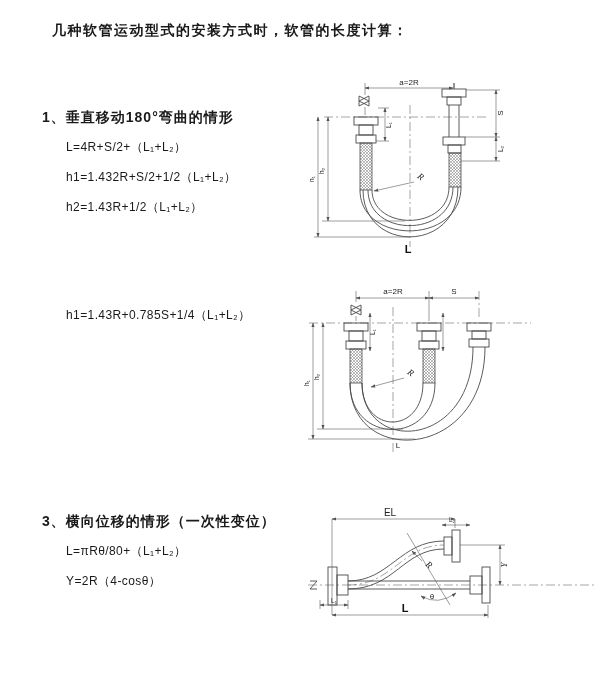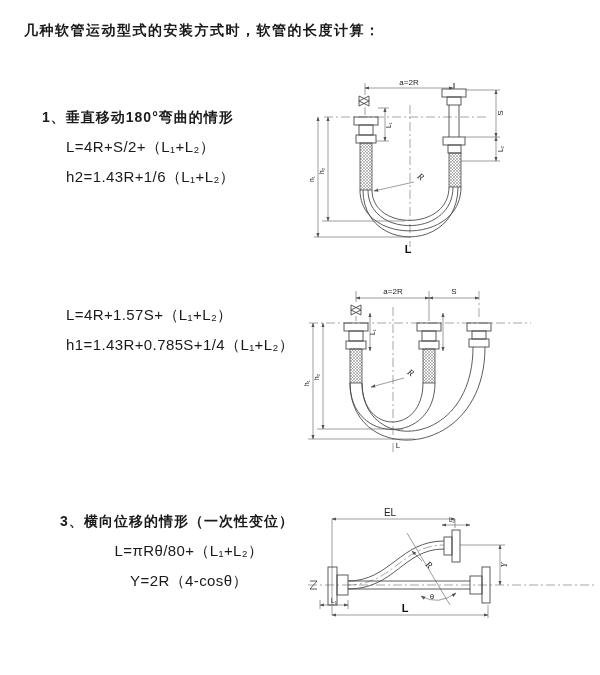--- a/index.html
+++ b/index.html
@@ -1,22 +1,22 @@
 <!DOCTYPE html>
 <html><head>
 <meta charset="utf-8">
 <style>
   html,body{margin:0;padding:0;background:#fff;}
   .page{position:relative;width:600px;height:675px;background:#ffffff;overflow:hidden;
         font-family:"Liberation Sans","DejaVu Sans",sans-serif;color:#1a1a1a;}
-  .doc-title{position:absolute;left:24px;top:22px;font-size:14px;font-weight:bold;letter-spacing:1.5px;}
+  .doc-title{position:absolute;left:52px;top:22px;font-size:14px;font-weight:bold;letter-spacing:1.5px;}
   .section{position:absolute;left:42px;width:270px;}
-  .sec1{top:106px;} .sec2{top:300px;} .sec3{top:510px;text-align:center;}
+  .sec1{top:106px;} .sec2{top:300px;} .sec3{top:510px;}
   .heading{font-size:14px;font-weight:bold;letter-spacing:1px;line-height:22px;height:26px;}
-  .formula{font-size:15px;line-height:30px;height:30px;padding-left:24px;letter-spacing:.4px;white-space:nowrap;}
+  .formula{font-size:12px;line-height:30px;height:30px;padding-left:24px;letter-spacing:.4px;white-space:nowrap;}
   .fig{position:absolute;}
   .fig1{left:310px;top:75px;} .fig2{left:303px;top:283px;} .fig3{left:300px;top:505px;}
   svg{display:block;}
   .dln{stroke:#4a4a4a;stroke-width:.9;fill:none;}              
   .dim{stroke:#5a5a5a;stroke-width:.6;fill:none;}              
   .cl{stroke:#6a6a6a;stroke-width:.6;fill:none;stroke-dasharray:9 3 2 3;}
   .lbl{fill:#222;font-size:8px;font-family:"Liberation Sans",sans-serif;}
   .lblb{fill:#111;font-size:11px;font-weight:bold;font-family:"Liberation Sans",sans-serif;}
   .lbli{fill:#222;font-size:9px;font-style:italic;font-family:"Liberation Serif",serif;}
   .tiny{font-size:6.5px;}
@@ -24,25 +24,25 @@
 </head>
 <body>
 
 <div class="page">
 
   <div class="doc-title">几种软管运动型式的安装方式时，软管的长度计算：</div>
 
   <div class="section sec1">
     <div class="heading">1、垂直移动180°弯曲的情形</div>
     <div class="formula">L=4R+S/2+（L₁+L₂）</div>
-    <div class="formula">h2=1.43R+1/6（L₁+L₂）</div>
+    <div class="formula">h1=1.432R+S/2+1/2（L₁+L₂）</div>
+    <div class="formula">h2=1.43R+1/2（L₁+L₂）</div>
   </div>
 
   <div class="section sec2">
-    <div class="formula">L=4R+1.57S+（L₁+L₂）</div>
     <div class="formula">h1=1.43R+0.785S+1/4（L₁+L₂）</div>
   </div>
 
   <div class="section sec3">
     <div class="heading">3、横向位移的情形（一次性变位）</div>
     <div class="formula">L=πRθ/80+（L₁+L₂）</div>
     <div class="formula">Y=2R（4-cosθ）</div>
   </div>
 
   <div class="fig fig1">

